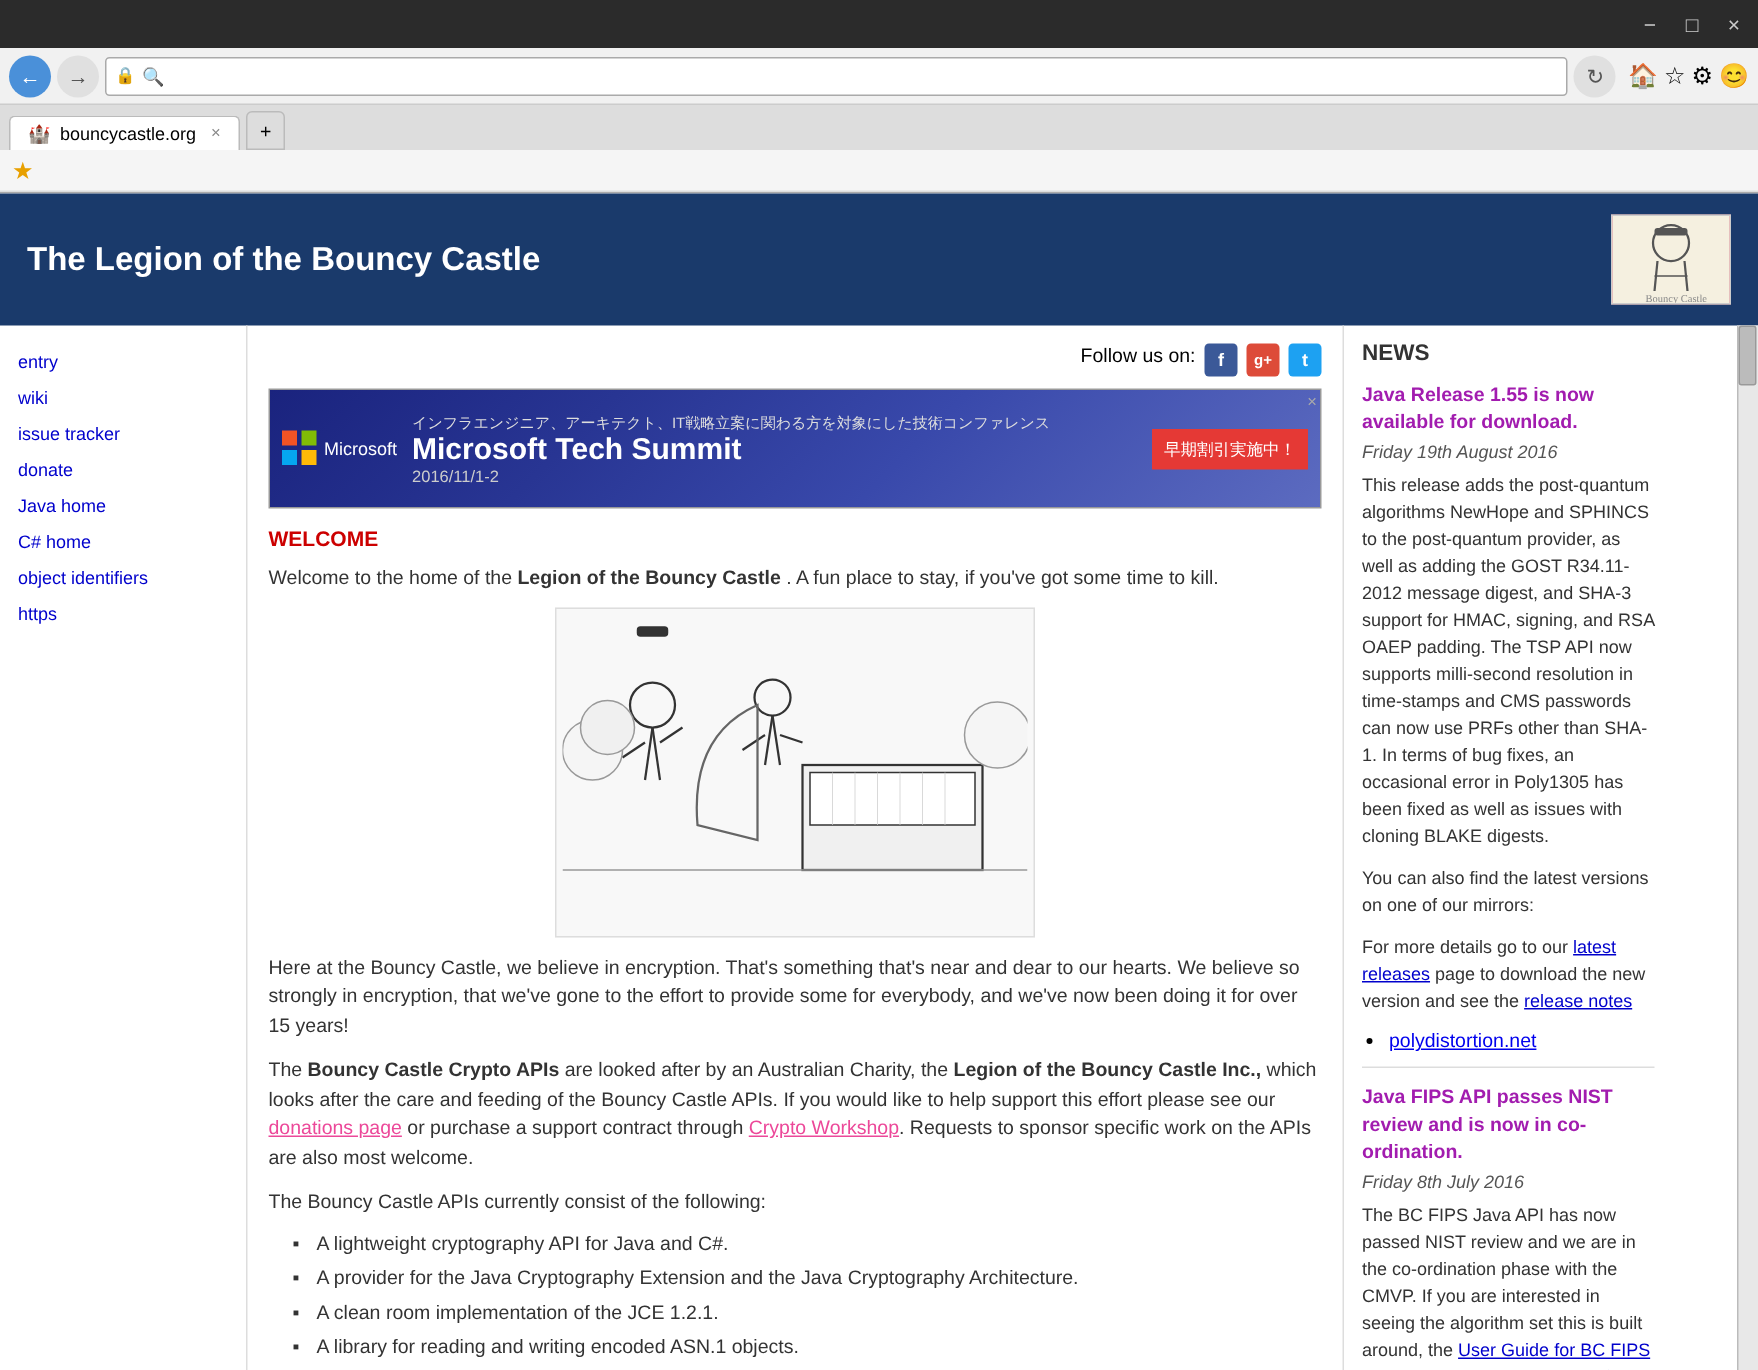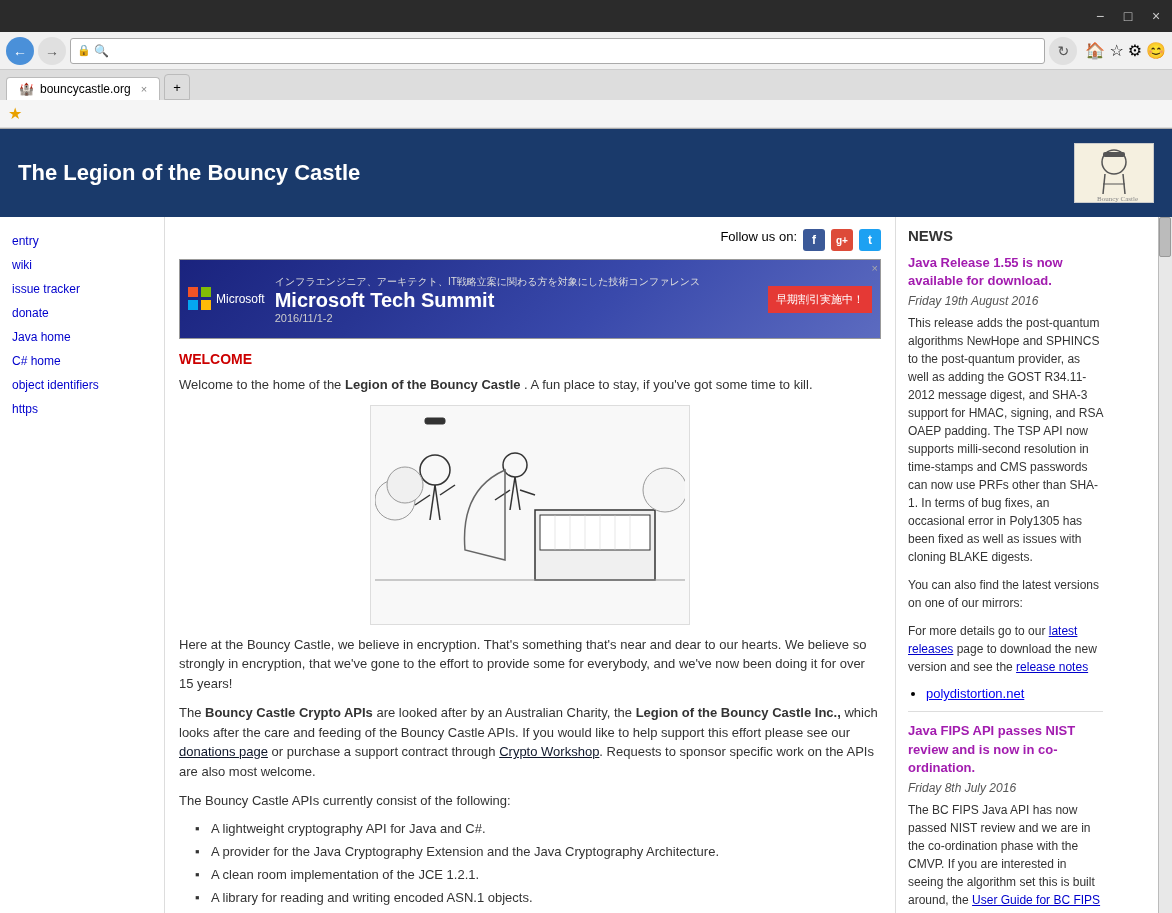--- a/index.html
+++ b/index.html
@@ -250,21 +250,21 @@
       font-size: 14px;
       font-weight: bold;
       margin-bottom: 8px;
     }
     .content-text {
       font-size: 13px;
       line-height: 1.5;
       margin-bottom: 10px;
       color: #333;
     }
-    .content-text a { color: #0f172a; }
+    .content-text a { color: #ec4899; }
     .illustration {
       width: 320px;
       height: 220px;
       background: #f8f8f8;
       border: 1px solid #ddd;
       margin: 10px auto;
       display: flex;
       align-items: center;
       justify-content: center;
       overflow: hidden;

